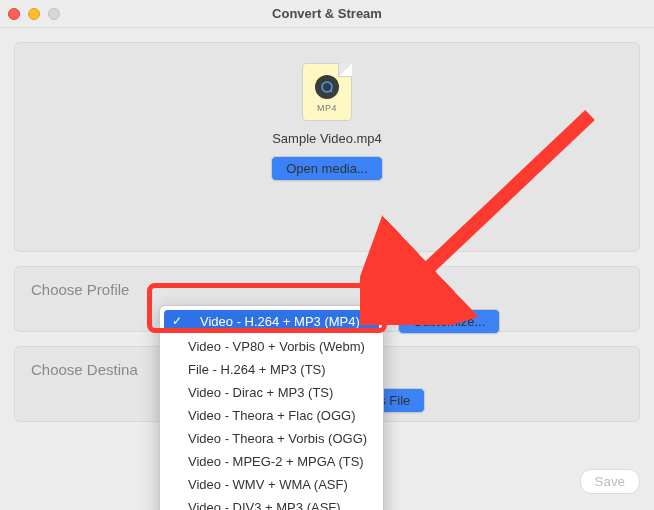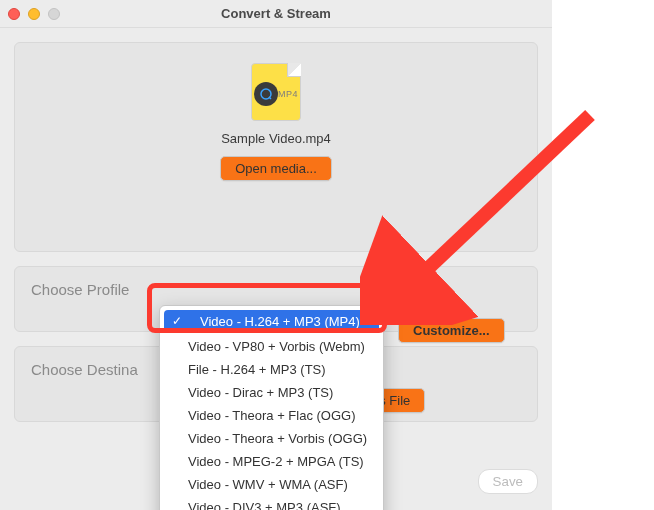--- a/index.html
+++ b/index.html
@@ -1,47 +1,47 @@
 <!DOCTYPE html>
 <html><head>
 <meta charset="utf-8">
 <style>
   * { box-sizing: border-box; margin: 0; padding: 0; }
   html, body { width: 654px; height: 510px; font-family: -apple-system, "Helvetica Neue", Arial, sans-serif; font-size: 13px; color: #3a3a3a; background:#fff; overflow:hidden; }
-  .window { width: 552px; height: 510px; background: #ececec; position: relative; }
+  .window { width: 654px; height: 510px; background: #ececec; position: relative; }
   .titlebar { height: 28px; display: flex; align-items: center; padding: 0 8px; border-bottom: 1px solid #dcdcdc; }
   .traffic { display: flex; gap: 8px; align-items: center; }
   .tl { width: 12px; height: 12px; border-radius: 50%; display:inline-block; }
   .tl.red { background: #ff5f57; border:1px solid #e1463e; }
   .tl.yellow { background: #ffbd2e; border:1px solid #dea123; }
   .tl.gray { background: #d6d6d6; border:1px solid #c3c3c3; }
   .titlebar .title { position:absolute; left:0; right:0; text-align:center; font-weight:600; color:#4a4a4a; }
   .content { padding: 14px; }
   .panel { background:#e5e5e5; border:1px solid #d8d8d8; border-radius:6px; padding:14px 16px 16px; margin-bottom:14px; position:relative; }
   .panel-title { font-size:15px; color:#8a8a8a; margin-bottom:10px; }
   .drop-body { display:flex; flex-direction:column; align-items:center; gap:10px; padding-top:6px; }
-  .file-icon { width:50px; height:58px; background:#fde047; border:1px solid #d0d0d0; border-radius:4px; position:relative; display:flex; align-items:center; justify-content:center; flex-direction:row; }
+  .file-icon { width:50px; height:58px; background:#fef9c3; border:1px solid #d0d0d0; border-radius:4px; position:relative; display:flex; align-items:center; justify-content:center; flex-direction:column; }
   .file-icon .corner { position:absolute; top:-1px; right:-1px; width:14px; height:14px; background:linear-gradient(135deg,#e8e8e8 50%,#fff 50%); border-left:1px solid #d0d0d0; border-bottom:1px solid #d0d0d0;}
   .qt { width:24px; height:24px; border-radius:50%; background:#3b3b3b; display:flex; align-items:center; justify-content:center; margin-top:4px;}
   .qt svg { width:12px; height:12px; }
   .ext { font-size:9px; color:#7d7d7d; margin-top:4px; letter-spacing:0.5px;}
   .filename { font-size:13px; color:#3a3a3a; }
-  .btn { background:#f97316; border:1px solid #c8c8c8; border-radius:5px; padding:4px 14px; font-size:13px; color:#333; cursor:pointer; box-shadow:0 1px 1px rgba(0,0,0,0.04); }
+  .btn { background:#3b82f6; border:1px solid #c8c8c8; border-radius:5px; padding:4px 14px; font-size:13px; color:#333; cursor:pointer; box-shadow:0 1px 1px rgba(0,0,0,0.04); }
   
   .dropdown-wrap { position:absolute; left:159px; top:305px; width:225px; background:#fff; border:1px solid #c7c7c7; border-radius:6px; box-shadow:0 6px 18px rgba(0,0,0,0.25); z-index:50; padding:2px 0 6px; }
   .dd-item { padding:4px 14px 4px 28px; font-size:13px; color:#333; position:relative; cursor:pointer; white-space:nowrap;}
   .dd-item.selected { background:#2f72e8; color:#fff; border-radius:4px; margin:2px 4px; padding-left:36px;}
   .dd-item.selected::before { content:"✓"; position:absolute; left:8px; font-size:12px; }
   
   .highlight-box { position:absolute; left:147px; top:283px; width:240px; height:50px; border:5px solid #fc3a2f; border-radius:8px; z-index:60; pointer-events:none;}
   
   .arrow-svg { position:absolute; left:360px; top:95px; width:260px; height:230px; z-index:60; pointer-events:none;}
   .dest-row { padding-left:310px; }
   .save-btn { position:absolute; right:14px; bottom:16px; padding:4px 14px; background:#fff; border:1px solid #dcdcdc; border-radius:11px; color:#bcbcbc; }
-  .customize-btn { position:absolute; left:398px; top:318px;font-weight:bold; }
+  .customize-btn { position:absolute; left:398px; top:309px; }
 </style>
 </head>
 <body>
 
 <div class="window">
   <div class="titlebar">
     <div class="traffic">
       <span class="tl red"></span>
       <span class="tl yellow"></span>
       <span class="tl gray"></span>

